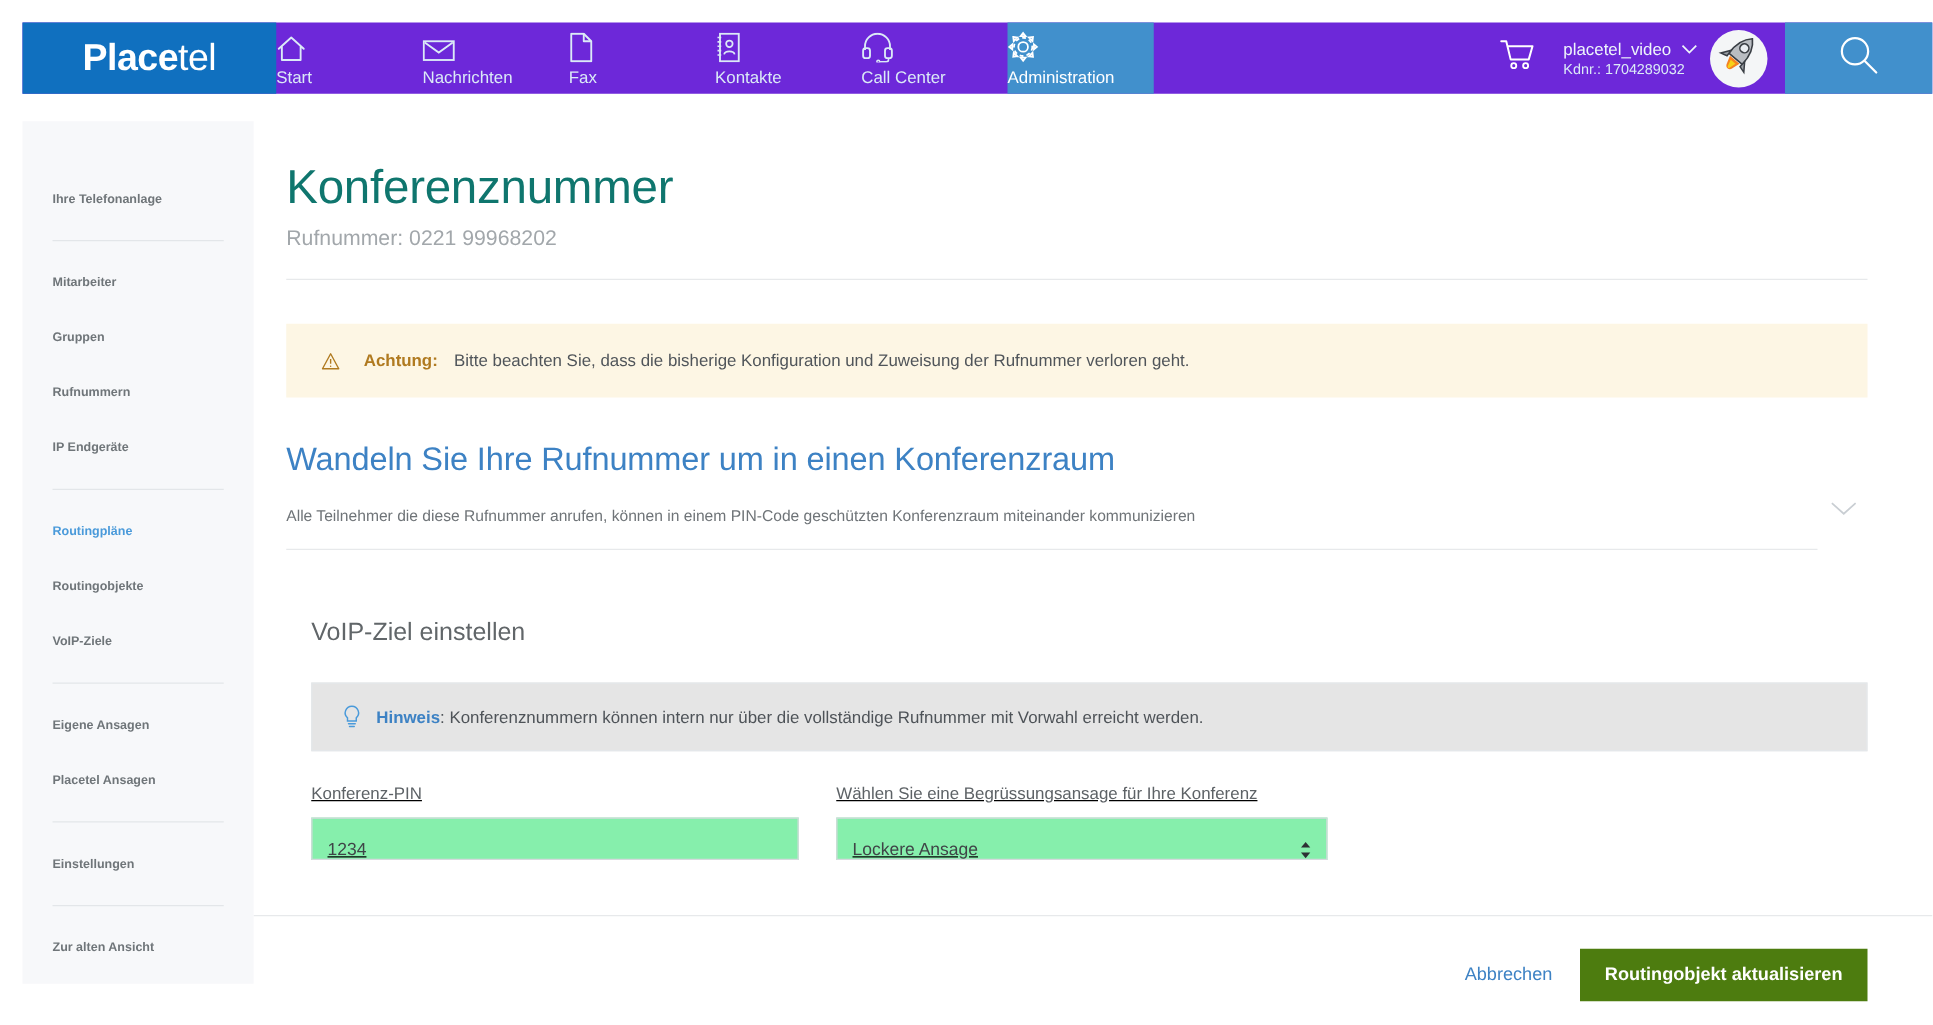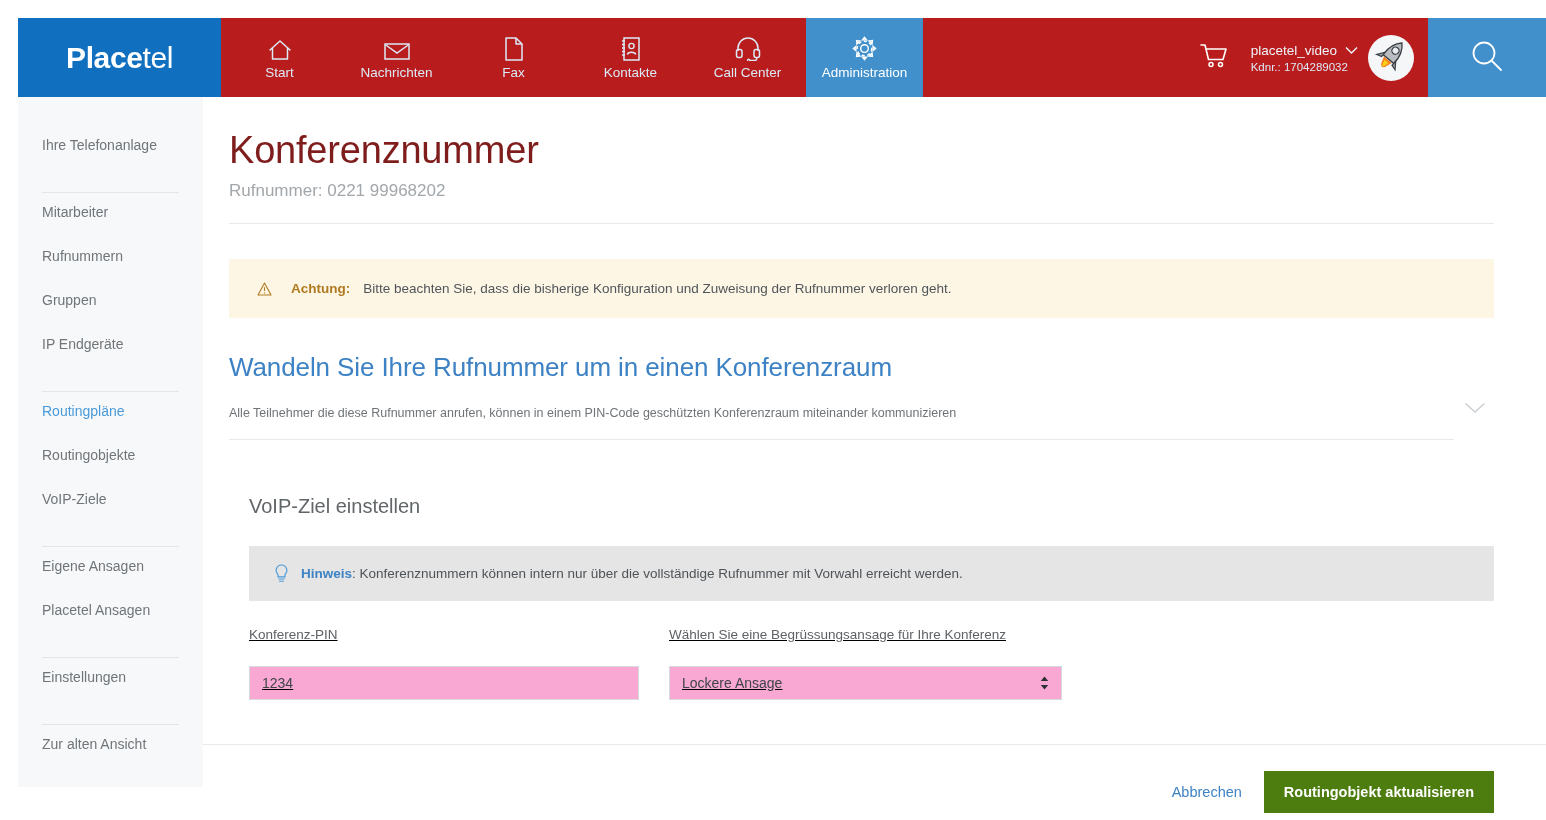--- a/index.html
+++ b/index.html
@@ -7,39 +7,39 @@
     width: 1546px; height: 820px;
     background: #ffffff;
     font-family: "Liberation Sans", sans-serif;
     -webkit-font-smoothing: antialiased;
   }
   .page { position: relative; width: 1546px; height: 820px; overflow: hidden; }
 
   
   .header {
     position: absolute; top: 18px; left: 18px;
-    width: 1528px; height: 79px;
-    background: #b91c1c;
+    width: 1528px; height: 57px;
+    background: #6d28d9;
     display: flex; align-items: stretch;
   }
   .logo-cell {
     width: 203px; background: #1070bf;
     display: flex; align-items: center; justify-content: center;
   }
   .logo-text {
     color: #ffffff; font-size: 30px; letter-spacing: -0.4px;
     font-weight: 700;
   }
   .logo-text .thin { font-weight: 300; }
 
   .nav { display: flex; align-items: stretch; }
   .nav-item {
     width: 117px;
     display: flex; flex-direction: column;
-    align-items: center; justify-content: center;
+    align-items: flex-start; justify-content: center;
     gap: 5px;
     color: #dbeaf7; font-size: 13.5px;
     cursor: pointer;
   }
   .nav-item.active { background: #4190cc; color: #ffffff; }
   .nav-item .icon { height: 26px; display: flex; align-items: flex-end; }
   .nav-item .label { line-height: 1; }
 
   .header-spacer { flex: 1 1 auto; }
 
@@ -66,35 +66,35 @@
 
   
   .sidebar {
     position: absolute; left: 18px; top: 97px;
     width: 185px; height: 690px;
     background: #f7f8fa;
     padding: 40px 0 0 0;
   }
   .side-item {
     padding: 0 0 0 24px;
-    height: 44px; display: flex; 
-    font-size: 14px; color: #6f7579; cursor: pointer;
+    height: 44px; display: flex; align-items: center;
+    font-size: 10px; color: #6f7579; cursor: pointer; font-weight: bold;
   }
   .side-item.active { color: #4a9ada; }
   .side-sep { height: 1px; background: #e3e6e9; margin: 11px 24px 11px 24px; }
 
   
   .main {
     position: absolute; left: 203px; top: 97px;
     width: 1343px; height: 723px;
     background: #ffffff;
     padding: 0 52px 0 26px;
   }
   .page-title {
-    font-size: 38px; font-weight: 300; color: #7f1d1d;
+    font-size: 38px; font-weight: 300; color: #0f766e;
     margin-top: 32px; letter-spacing: -0.2px; line-height: 1.15;
   }
   .page-subtitle {
     font-size: 17px; font-weight: 300; color: #a2a7ab; margin-top: 8px;
   }
   .title-rule { height: 1px; background: #e7e9eb; margin-top: 22px; }
 
   
   .warn {
     background: #fdf6e4; margin-top: 35px;
@@ -125,23 +125,23 @@
   }
   .hint-icon { margin-right: 12px; display: inline-flex; align-items: center; }
   .hint-strong { color: #3d82c4; font-weight: 700; }
 
   .fields { display: flex; margin-top: 26px; }
   .field { display: flex; flex-direction: column; text-decoration: underline; }
   .field.pin { width: 390px; }
   .field.ansage { width: 393px; margin-left: 30px; }
   .field label { font-size: 13.5px; color: #5d6266; }
   .input, .select {
-    margin-top: 24px; height: 34px; border: 1px solid #d5d9dd;
-    background: #f9a8d4; font-size: 14px; color: #3f4447;
-    padding: 0 12px; display: flex; align-items: center;
+    margin-top: 12px; height: 34px; border: 1px solid #d5d9dd;
+    background: #86efac; font-size: 14px; color: #3f4447;
+    padding: 0 12px; display: flex; align-items: flex-end;
     font-family: "Liberation Sans", sans-serif;
   }
   .select { justify-content: space-between; cursor: pointer; }
   .select .spinner { display: flex; flex-direction: column; align-items: center; gap: 2px; }
 
   .footer-rule { height: 1px; background: #e7e9eb; margin: 44px -52px 0 -26px; }
   .footer {
     display: flex; align-items: center; justify-content: flex-end;
     gap: 22px; margin-top: 26px;
   }
@@ -285,24 +285,24 @@
 
   <div class="sidebar">
     <div class="side-item">
         <span>Ihre Telefonanlage</span>
       </div>
     <div class="side-sep"></div>
     <div class="side-item">
         <span>Mitarbeiter</span>
       </div>
     <div class="side-item">
+        <span>Gruppen</span>
+      </div>
+    <div class="side-item">
         <span>Rufnummern</span>
-      </div>
-    <div class="side-item">
-        <span>Gruppen</span>
       </div>
     <div class="side-item">
         <span>IP Endgeräte</span>
       </div>
     <div class="side-sep"></div>
     <div class="side-item active">
         <span>Routingpläne</span>
       </div>
     <div class="side-item">
         <span>Routingobjekte</span>

